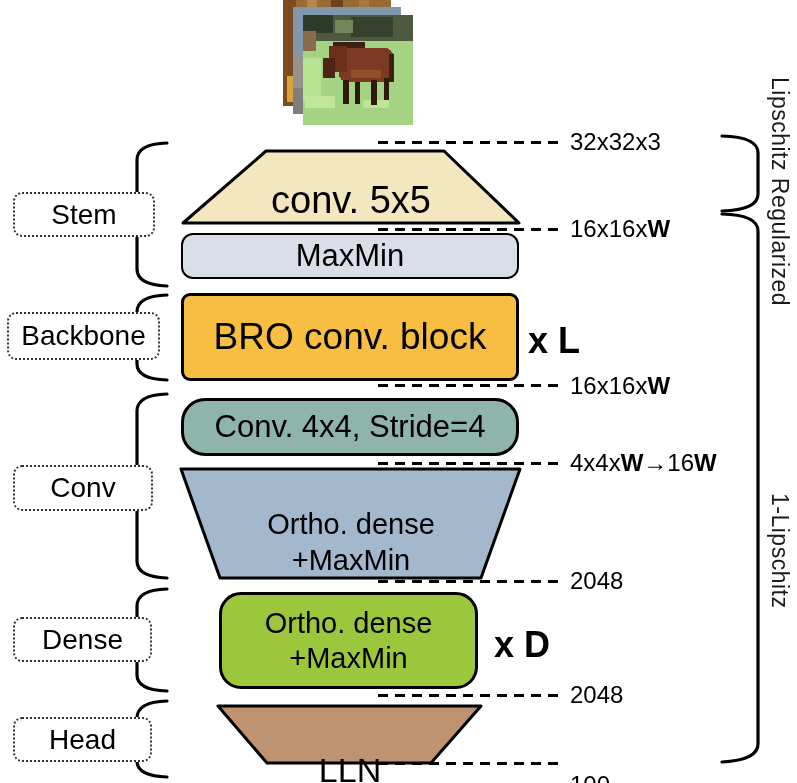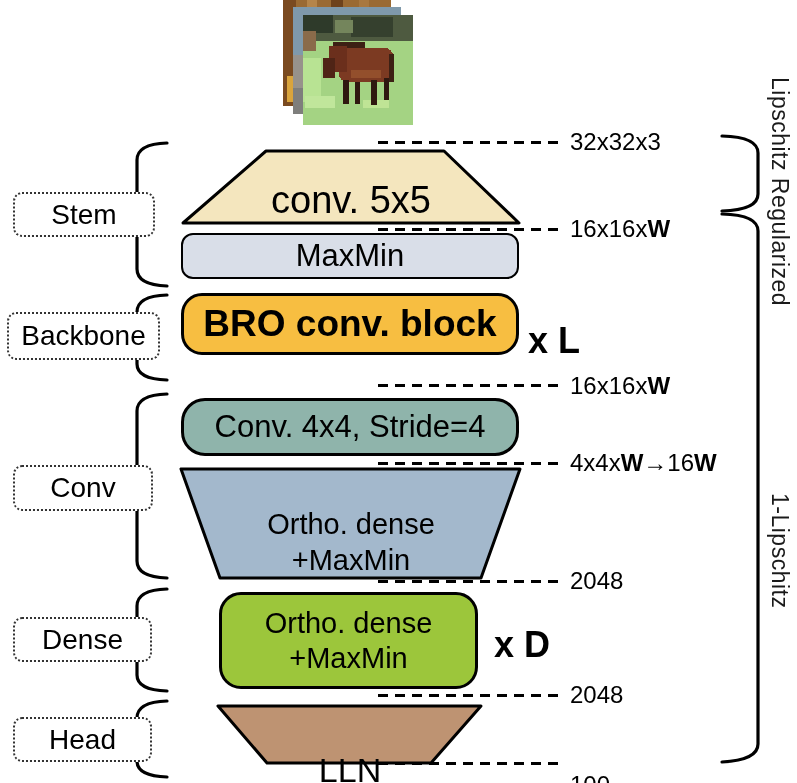--- a/index.html
+++ b/index.html
@@ -9,21 +9,21 @@
   }
   .abs{position:absolute;}
   svg{display:block;}
   
   .block{
     position:absolute;box-sizing:border-box;
     display:flex;flex-direction:column;align-items:center;justify-content:center;
     border:3px solid #000;text-align:center;line-height:1.2;
   }
   .block-maxmin{left:181px;top:233px;width:338px;height:46px;border-radius:12px;border-width:2.5px;font-size:31px;}
-  .block-bro{left:181px;top:293px;width:338px;height:62px;border-radius:21px;border-width:3.5px;font-size:37px;font-weight:bold;}
+  .block-bro{left:181px;top:293px;width:338px;height:88px;border-radius:9px;border-width:3.5px;font-size:37px;}
   .block-conv4{left:181px;top:398px;width:338px;height:58px;border-radius:24px;font-size:31px;}
   .block-green{left:219px;top:592px;width:259px;height:97px;border-radius:22px;font-size:29px;line-height:35px;}
   
   .trap{position:absolute;overflow:visible;}
   .trap polygon{stroke:#000;stroke-width:3px;stroke-linejoin:round;}
   .trap-label{
     position:absolute;display:flex;flex-direction:column;align-items:center;justify-content:flex-end;
     text-align:center;pointer-events:none;
   }
   .lab-conv5{left:178px;top:150px;width:346px;height:72px;font-size:38px;}

